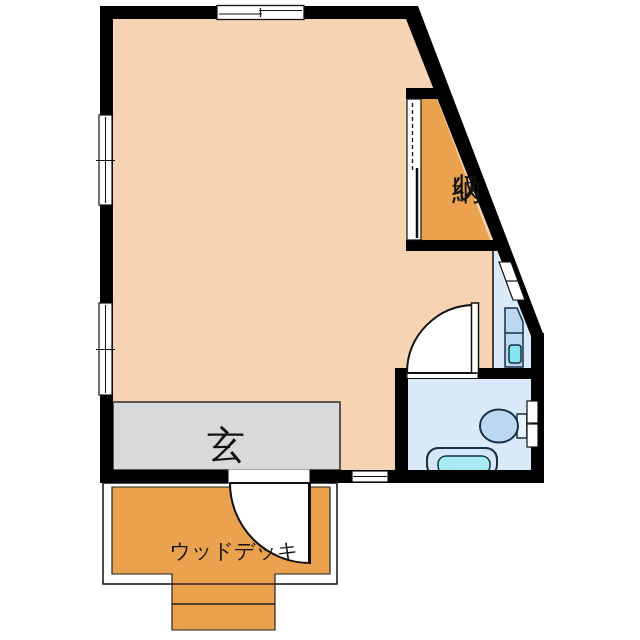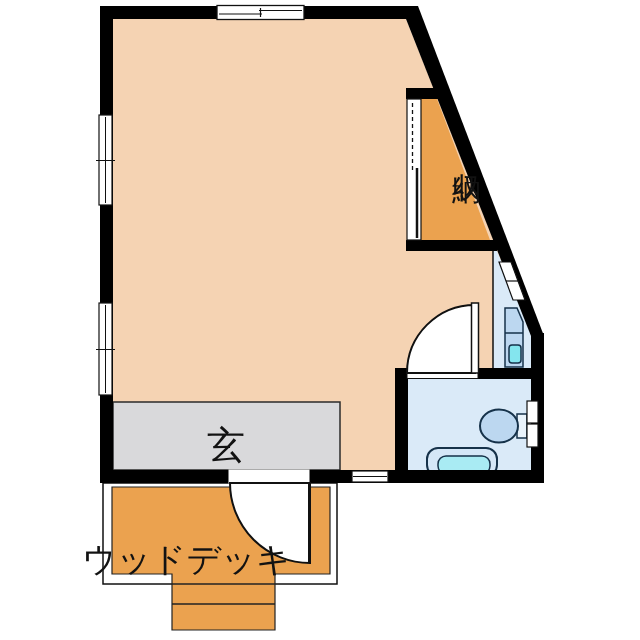--- a/index.html
+++ b/index.html
@@ -4,21 +4,21 @@
 <style>
   html,body{margin:0;padding:0;background:#ffffff;}
   #stage{position:relative;width:640px;height:640px;background:#ffffff;overflow:hidden;
          font-family:"DejaVu Sans",sans-serif;}
   #plan-svg{position:absolute;left:0;top:0;}
   .plan-label{position:absolute;color:#121212;font-family:"DejaVu Sans",sans-serif;
               font-weight:500;white-space:nowrap;}
   #label-entrance{left:198px;top:420px;width:56px;text-align:center;font-size:38px;}
   #label-storage{left:447px;top:150px;font-size:29px;writing-mode:vertical-rl;
                  text-orientation:upright;letter-spacing:3px;}
-  #label-wood-deck{left:82px;top:537px;width:264px;font-size:34px;}
+  #label-wood-deck{left:102px;top:537px;width:264px;text-align:center;font-size:21px;}
 </style>
 </head>
 <body>
 
 <div id="stage">
   <svg id="plan-svg" width="640" height="640" viewBox="0 0 640 640">
 
     <rect x="0" y="0" width="640" height="640" fill="#ffffff"></rect>
 
     <polygon points="113,19 406,19 531,333 531,470 113,470" fill="#F5D3B3"></polygon>

